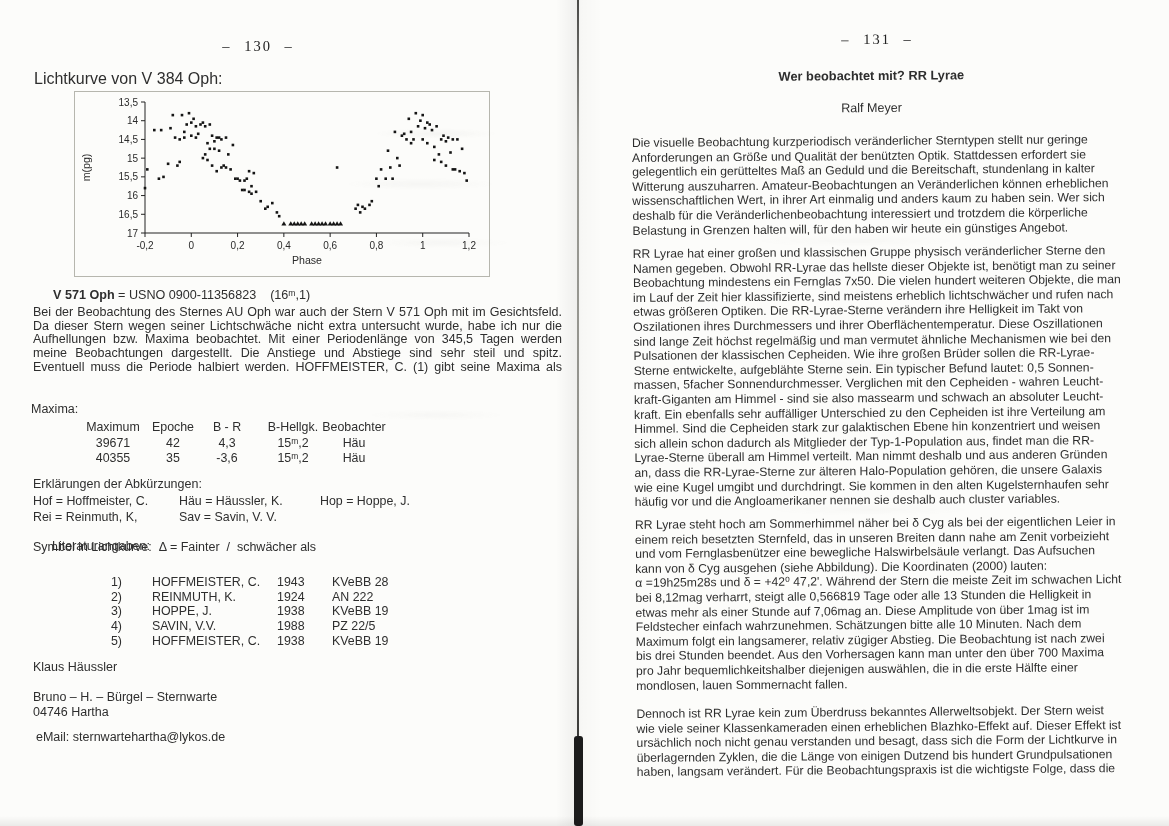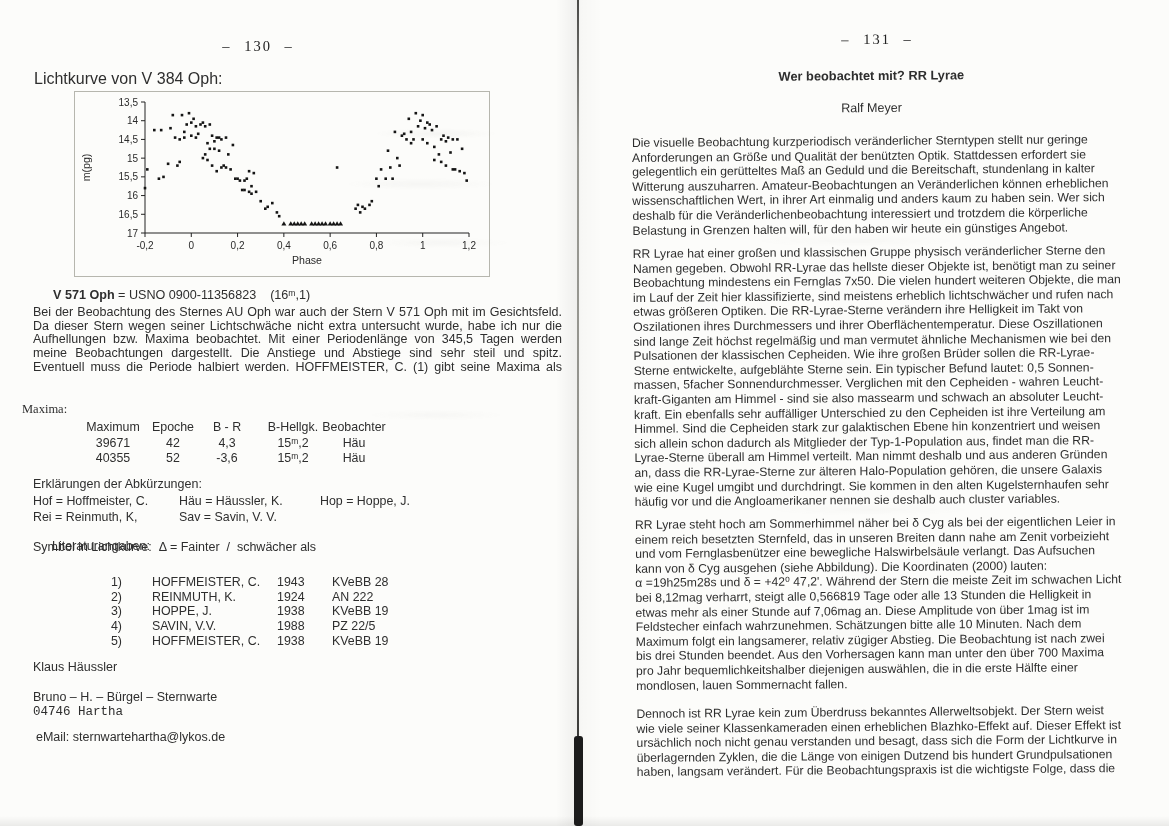--- a/index.html
+++ b/index.html
@@ -259,39 +259,39 @@
     <div class="abs v571-head" style="left:33px;top:288px;margin-left:20px;"><b>V 571 Oph</b><span> = USNO 0900-11356823    (16ᵐ,1)</span></div>
 
     <div class="abs v571-body" style="left:33px;top:306px;">
         <div class="jline">Bei der Beobachtung des Sternes AU Oph war auch der Stern V 571 Oph mit im Gesichtsfeld.</div>
         <div class="jline">Da dieser Stern wegen seiner Lichtschwäche nicht extra untersucht wurde, habe ich nur die</div>
         <div class="jline">Aufhellungen bzw. Maxima beobachtet. Mit einer Periodenlänge von 345,5 Tagen werden</div>
         <div class="jline">meine Beobachtungen dargestellt. Die Anstiege und Abstiege sind sehr steil und spitz.</div>
         <div class="jline">Eventuell muss die Periode halbiert werden. HOFFMEISTER, C. (1) gibt seine Maxima als</div>
       </div>
 
-    <div class="abs lbl" style="left:22px;top:402px;font-family:Liberation Serif, serif;">Maxima:</div>
+    <div class="abs lbl" style="left:31px;top:402px;">Maxima:</div>
 
     <div class="trow" style="top:420px;">
       <span class="tc c1">Maximum</span>
       <span class="tc c2">Epoche</span>
       <span class="tc c3">B - R</span>
       <span class="tc c4">B-Hellgk.</span>
       <span class="tc c5">Beobachter</span>
     </div>
     <div class="trow" style="top:436px;">
       <span class="tc c1">39671</span>
       <span class="tc c2">42</span>
       <span class="tc c3">4,3</span>
       <span class="tc c4">15ᵐ,2</span>
       <span class="tc c5">Häu</span>
     </div>
     <div class="trow" style="top:451px;">
       <span class="tc c1">40355</span>
-      <span class="tc c2">52</span>
+      <span class="tc c2">35</span>
       <span class="tc c3">-3,6</span>
       <span class="tc c4">15ᵐ,2</span>
       <span class="tc c5">Häu</span>
     </div>
 
     <div class="abs lbl" style="left:33px;top:477px;">Erklärungen der Abkürzungen:</div>
     <div class="abbr-row" style="top:494px;">
       <span class="a1">Hof = Hoffmeister, C.</span>
       <span class="a2">Häu = Häussler, K.</span>
       <span class="a3">Hop = Hoppe, J.</span>
@@ -332,21 +332,21 @@
     </div>
     <div class="lit-row" style="top:634px;">
       <span class="ln">5)</span>
       <span class="la">HOFFMEISTER, C.</span>
       <span class="ly">1938</span>
       <span class="lr">KVeBB 19</span>
     </div>
 
     <div class="abs sig" style="left:33px;top:660px;">Klaus Häussler</div>
     <div class="abs sig" style="left:33px;top:690px;">Bruno – H. – Bürgel – Sternwarte</div>
-    <div class="abs sig" style="left:33px;top:705px;font-family:Liberation Mono, monospace;">04746 Hartha</div>
+    <div class="abs sig" style="left:33px;top:705px;">04746 Hartha</div>
     <div class="abs sig" style="left:36px;top:730px;">eMail: sternwartehartha@lykos.de</div>
   </div>
 
   <div class="pageR">
 
     <div class="abs page-num" style="left:216px;top:31px;width:160px;">– 131 –</div>
 
     <div class="abs center-block art-title" style="left:40px;top:68px;width:500px;">Wer beobachtet mit? RR Lyrae</div>
 
     <div class="abs center-block art-author" style="left:40px;top:101px;width:500px;">Ralf Meyer</div>

